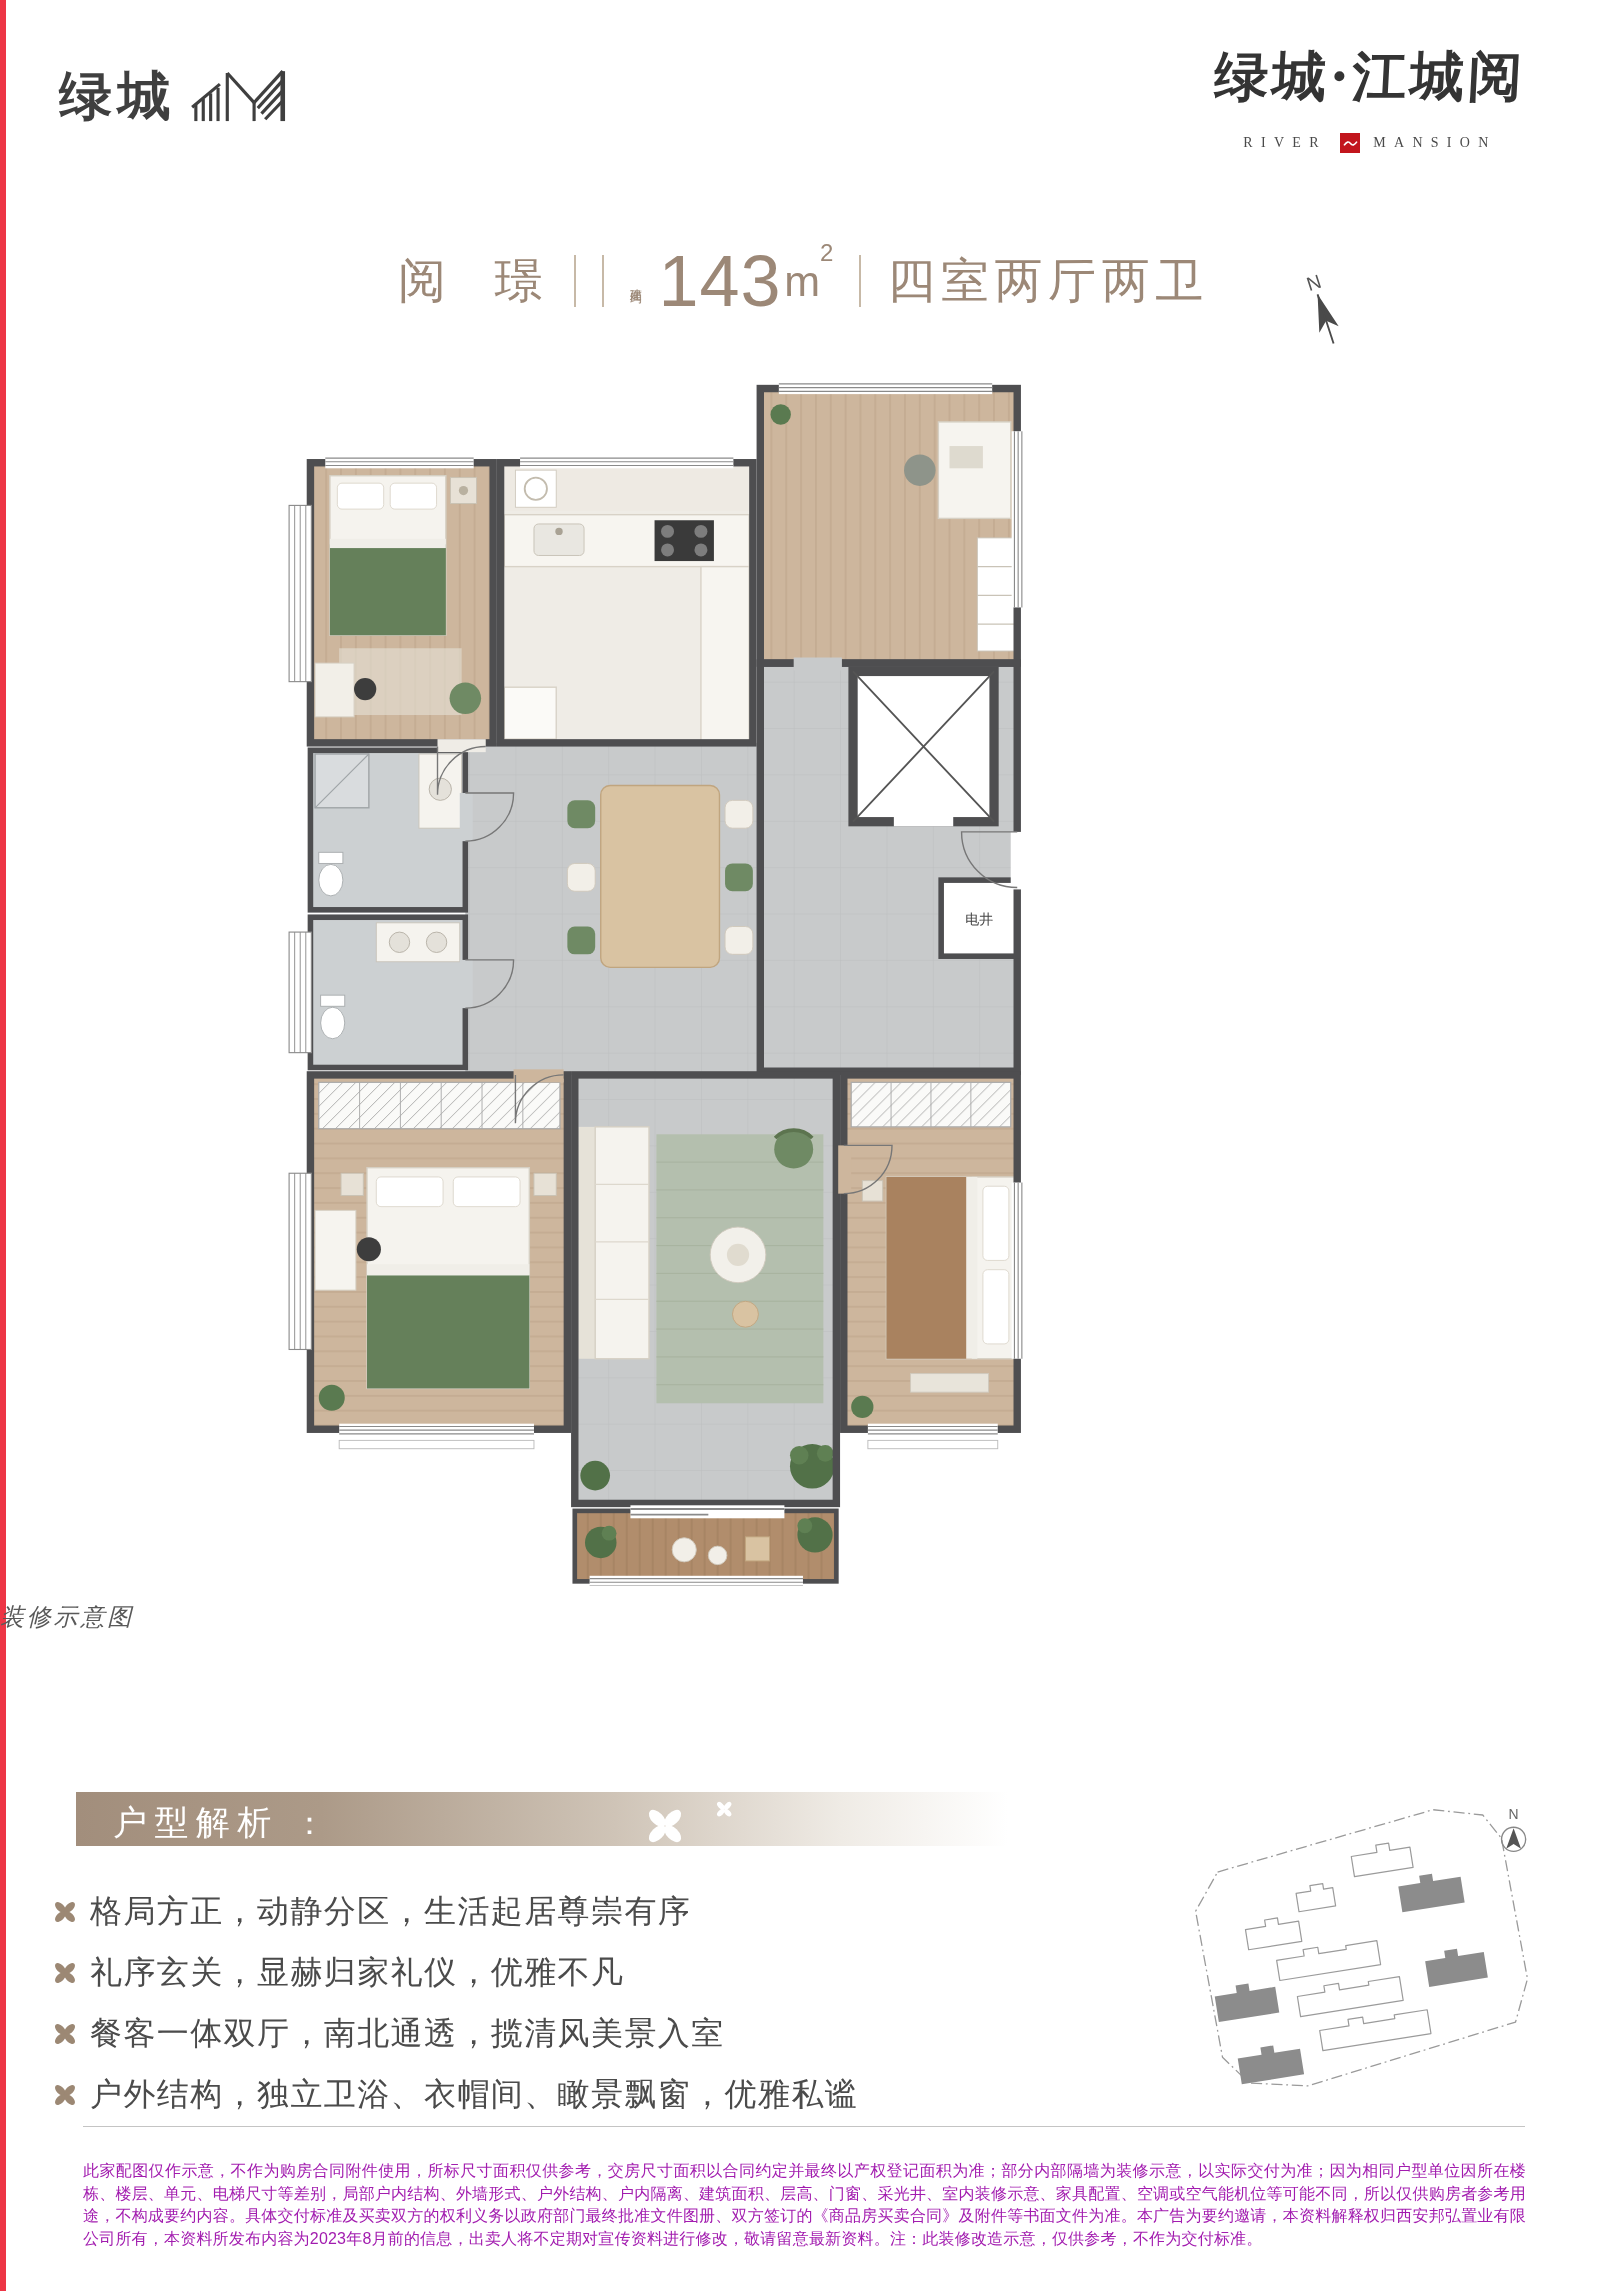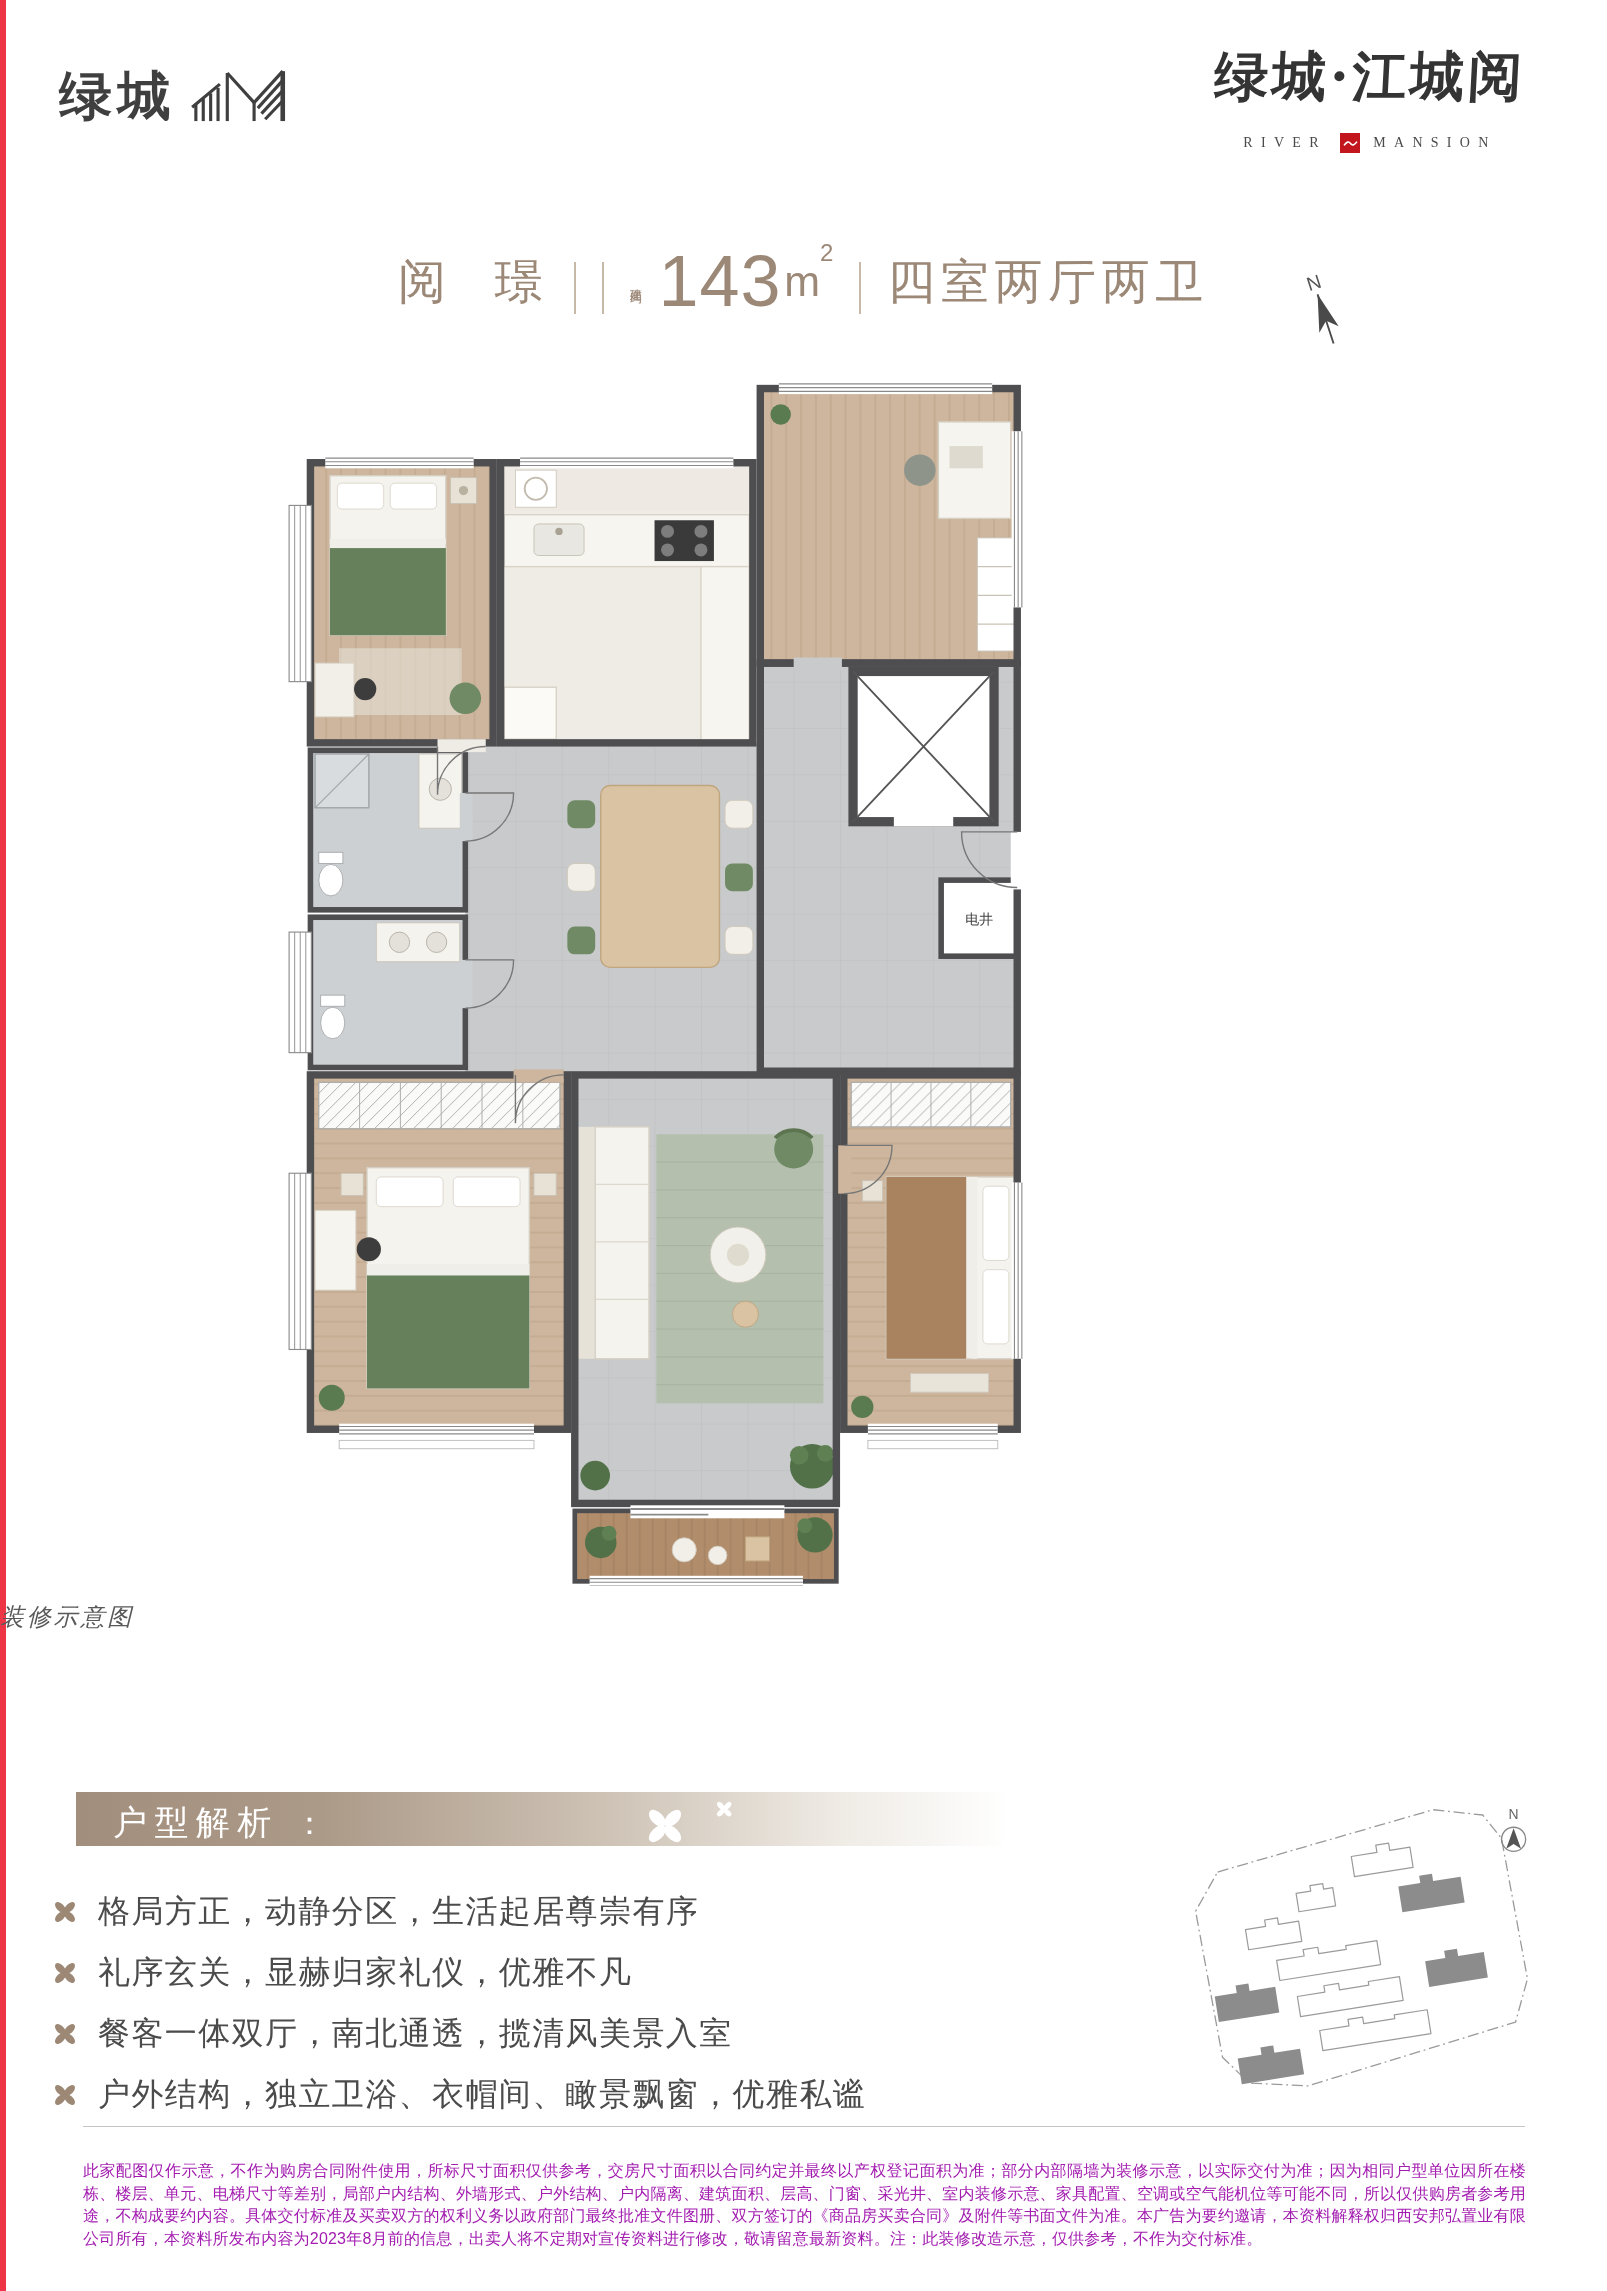--- a/index.html
+++ b/index.html
@@ -12,21 +12,21 @@
   .logo-left .zh{font-size:53px;font-weight:700;color:#3f3f3f;letter-spacing:5.6px;line-height:1;}
   .logo-right{position:absolute;right:61px;top:41px;width:352px;text-align:center;}
   .logo-right .calli{font-family:"DejaVu Serif",serif;font-weight:700;font-size:54px;color:#343434;
         letter-spacing:3.7px;white-space:nowrap;transform:skewX(-3deg);}
   .river-row{margin-top:19px;display:flex;align-items:center;justify-content:center;gap:13px;
         font-family:"Liberation Serif",serif;font-size:14px;letter-spacing:8.3px;color:#4a4a4a;}
   .seal{width:20.4px;height:20.4px;background:#c2151d;display:flex;align-items:center;justify-content:center;flex:0 0 auto;}
 
   
   .title-row{position:absolute;left:0;top:249px;width:100%;display:flex;justify-content:center;
-        align-items:flex-end;gap:26px;color:#9c8877;}
+        align-items:center;gap:26px;color:#9c8877;}
   .t-big{font-size:48px;letter-spacing:5.6px;white-space:nowrap;}
   .t-name{word-spacing:24px;}
   .t-sep{width:1.9px;height:52px;background:#c7b9a7;}
   .area-wrap{display:flex;align-items:center;}
   .area-prefix{writing-mode:vertical-rl;font-size:12px;letter-spacing:1.9px;color:#9c8877;margin-right:4.6px;line-height:1;}
   .area-num{font-size:72px;font-weight:400;line-height:.9;letter-spacing:0.9px;margin-left:12px;}
   .area-unit{font-size:43px;margin-left:2.8px;}
   .area-sup{font-size:24px;position:relative;top:-28px;}
 
   
@@ -38,21 +38,21 @@
   
   .banner{position:absolute;left:76px;top:1792px;width:981px;height:54px;
         background:linear-gradient(90deg,#a28e7c 0%,#ac9a88 25%,#cfc4b7 55%,#efebe5 78%,#ffffff 95%);
         display:flex;align-items:flex-end;color:#ffffff;}
   .banner .head{font-size:34px;letter-spacing:7.4px;margin-left:37px;}
   .banner .colon{font-size:32px;margin-left:15px;}
   .banner-flower{position:absolute;}
 
   
   .bullets{position:absolute;left:51px;top:1881px;}
-  .bullet-row{display:flex;align-items:center;gap:19px;height:61px;}
+  .bullet-row{display:flex;align-items:center;gap:11px;height:61px;}
   .bullet-row .txt{font-size:32px;color:#4b4b4b;letter-spacing:1.4px;white-space:nowrap;}
   .clover{flex:0 0 auto;}
 
   
   .siteplan{position:absolute;left:1176px;top:1802px;width:371px;height:314px;}
 
   
   .divider{position:absolute;left:83px;top:2126px;width:1442px;height:0.9px;background:#c4c4c4;}
   .disclaimer{position:absolute;left:83px;top:2144px;width:1443px;font-size:16px;line-height:1.42;
         color:#a21caf;text-align:justify;letter-spacing:0.2px;}

